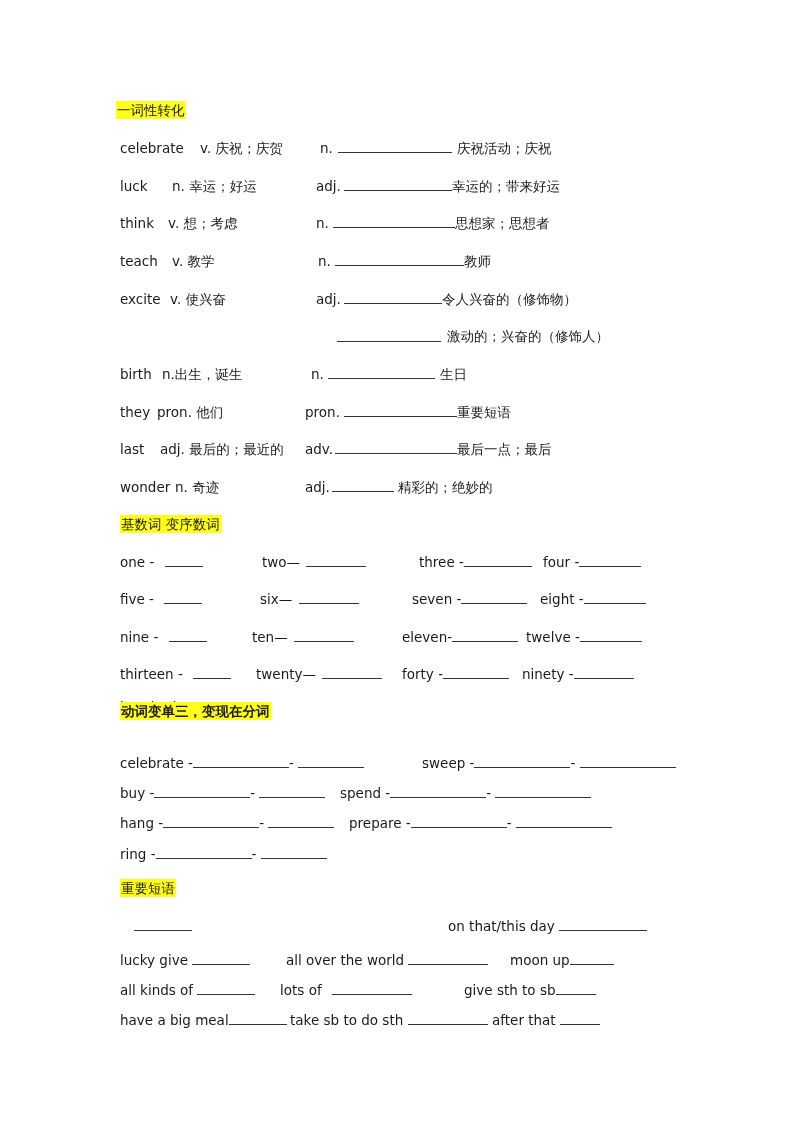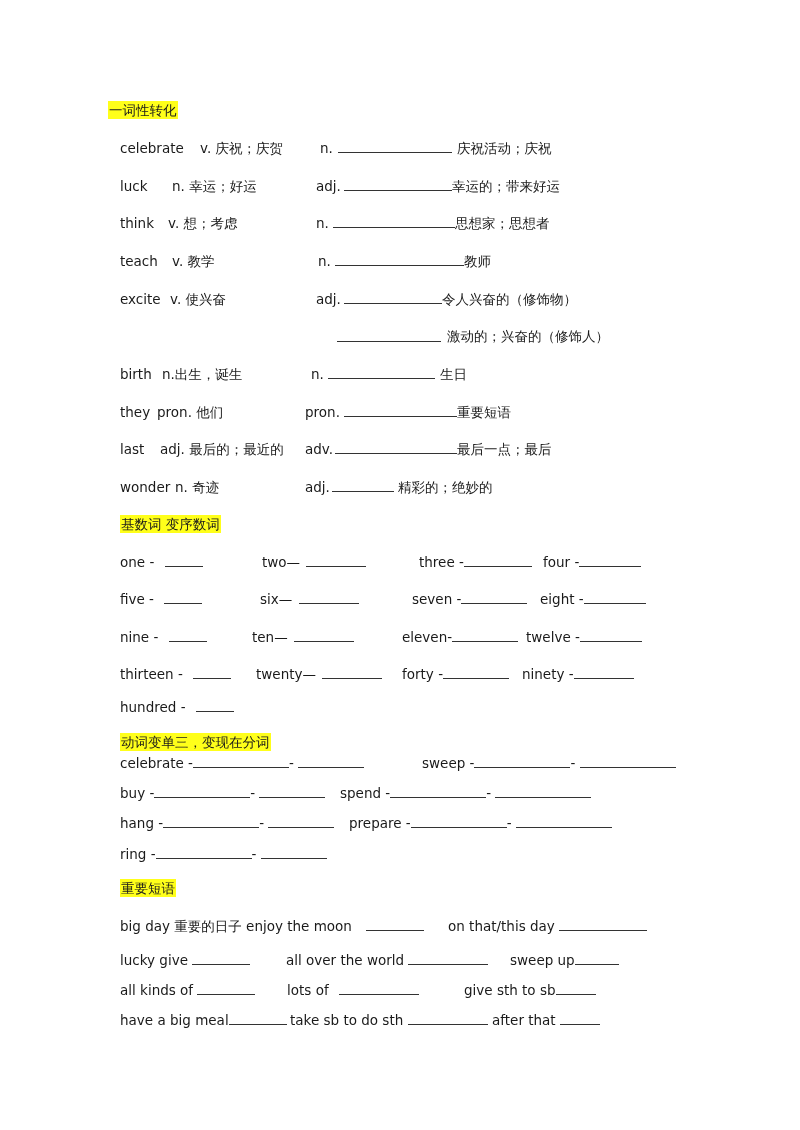--- a/index.html
+++ b/index.html
@@ -6,21 +6,21 @@
   body { width:800px; height:1130px; position:relative; overflow:hidden;
          font-family:"DejaVu Sans","Liberation Sans",sans-serif; color:#1a1a1a; font-size:13.5px; }
   .abs { position:absolute; white-space:nowrap; line-height:18px; }
   .hl { background:#ffff1a; padding:1px 1px; }
   .blank { display:inline-block; border-bottom:1px solid #333; height:12px; vertical-align:baseline; }
   .dash { display:inline-block; border-bottom:1px solid #333; height:0; vertical-align:middle; }
 </style>
 </head>
 <body>
 
-<div class="abs" style="left:108px;top:101px;"><span class="hl">一词性转化</span></div>
+<div class="abs" style="left:116px;top:101px;"><span class="hl">一词性转化</span></div>
 
 <div class="abs" style="left:120px;top:139px;">celebrate</div>
 <div class="abs" style="left:200px;top:139px;">v. 庆祝；庆贺</div>
 <div class="abs" style="left:320px;top:139px;">n.</div>
 <div class="abs" style="left:338px;top:139px;"><span class="blank" style="width:114px"></span></div>
 <div class="abs" style="left:457px;top:139px;">庆祝活动；庆祝</div>
 
 <div class="abs" style="left:120px;top:177px;">luck</div>
 <div class="abs" style="left:172px;top:177px;">n. 幸运；好运</div>
 <div class="abs" style="left:316px;top:177px;">adj.</div>
@@ -89,41 +89,41 @@
 <div class="abs" style="left:402px;top:628px;"><span>eleven-</span><span class="blank" style="width:66px"></span></div>
 <div class="abs" style="left:526px;top:628px;"><span>twelve -</span><span class="blank" style="width:62px"></span></div>
 
 <div class="abs" style="left:120px;top:665px;"><span>thirteen -</span> <span class="blank" style="width:38px;margin-left:6px"></span></div>
 <div class="abs" style="left:256px;top:665px;"><span>twenty—</span> <span class="blank" style="width:60px;margin-left:2px"></span></div>
 <div class="abs" style="left:402px;top:665px;"><span>forty -</span><span class="blank" style="width:66px"></span></div>
 <div class="abs" style="left:522px;top:665px;"><span>ninety -</span><span class="blank" style="width:60px"></span></div>
 
 <div class="abs" style="left:120px;top:698px;"><span>hundred -</span> <span class="blank" style="width:38px;margin-left:6px"></span></div>
 
-<div class="abs" style="left:120px;top:733px;"><span class="hl">动词变单三，变现在分词</span></div>
+<div class="abs" style="left:120px;top:702px;font-weight:bold;"><span class="hl">动词变单三，变现在分词</span></div>
 
 <div class="abs" style="left:120px;top:754px;"><span>celebrate -</span><span class="blank" style="width:96px"></span><span>-</span> <span class="blank" style="width:66px"></span></div>
 <div class="abs" style="left:375px;top:754px;margin-left:47px;"><span>sweep -</span><span class="blank" style="width:96px"></span><span>-</span> <span class="blank" style="width:96px"></span></div>
 
 <div class="abs" style="left:120px;top:784px;"><span>buy -</span><span class="blank" style="width:96px"></span><span>-</span> <span class="blank" style="width:66px"></span></div>
 <div class="abs" style="left:340px;top:784px;"><span>spend -</span><span class="blank" style="width:96px"></span><span>-</span> <span class="blank" style="width:96px"></span></div>
 
 <div class="abs" style="left:120px;top:814px;"><span>hang -</span><span class="blank" style="width:96px"></span><span>-</span> <span class="blank" style="width:66px"></span></div>
 <div class="abs" style="left:349px;top:814px;"><span>prepare -</span><span class="blank" style="width:96px"></span><span>-</span> <span class="blank" style="width:96px"></span></div>
 
 <div class="abs" style="left:120px;top:845px;"><span>ring -</span><span class="blank" style="width:96px"></span><span>-</span> <span class="blank" style="width:66px"></span></div>
 
 <div class="abs" style="left:120px;top:879px;"><span class="hl">重要短语</span></div>
 
-<div class="abs" style="left:120px;top:917px;"><span>big  day   重要的日子 enjoy the moon</span><span class="blank" style="width:58px;margin-left:14px"></span></div>
+<div class="abs" style="left:120px;top:917px;"><span class="blank" style="width:58px;margin-left:14px"></span></div>
 <div class="abs" style="left:448px;top:917px;"><span>on  that/this day</span> <span class="blank" style="width:88px"></span></div>
 
 <div class="abs" style="left:120px;top:951px;"><span>lucky  give</span> <span class="blank" style="width:58px"></span></div>
 <div class="abs" style="left:286px;top:951px;"><span>all  over  the world</span> <span class="blank" style="width:80px"></span></div>
-<div class="abs" style="left:510px;top:951px;"><span>sweep up</span><span class="blank" style="width:44px"></span></div>
+<div class="abs" style="left:510px;top:951px;"><span>moon up</span><span class="blank" style="width:44px"></span></div>
 
 <div class="abs" style="left:120px;top:981px;"><span>all kinds of</span> <span class="blank" style="width:58px"></span></div>
-<div class="abs" style="left:287px;top:981px;text-align:right;"><span>lots of</span> <span class="blank" style="width:80px;margin-left:6px"></span></div>
+<div class="abs" style="left:280px;top:981px;text-align:right;"><span>lots of</span> <span class="blank" style="width:80px;margin-left:6px"></span></div>
 <div class="abs" style="left:464px;top:981px;"><span>give  sth  to  sb</span><span class="blank" style="width:40px"></span></div>
 
 <div class="abs" style="left:120px;top:1011px;"><span>have a  big meal</span><span class="blank" style="width:58px"></span></div>
 <div class="abs" style="left:290px;top:1011px;"><span>take  sb to do sth</span> <span class="blank" style="width:80px"></span></div>
 <div class="abs" style="left:492px;top:1011px;"><span>after  that</span> <span class="blank" style="width:40px"></span></div>
 
 </body></html>

